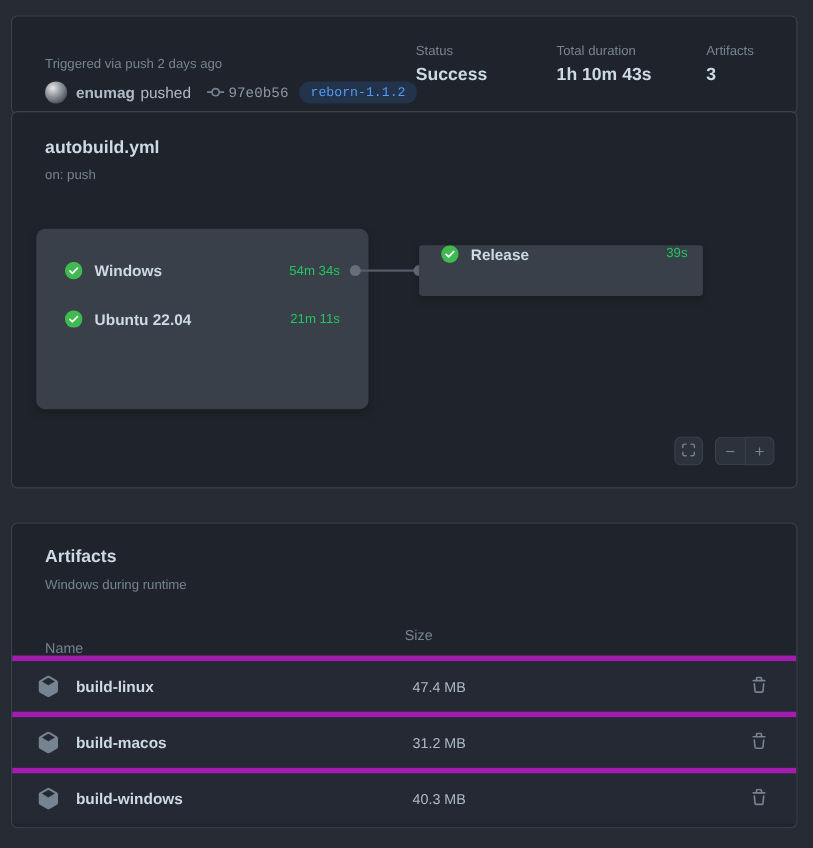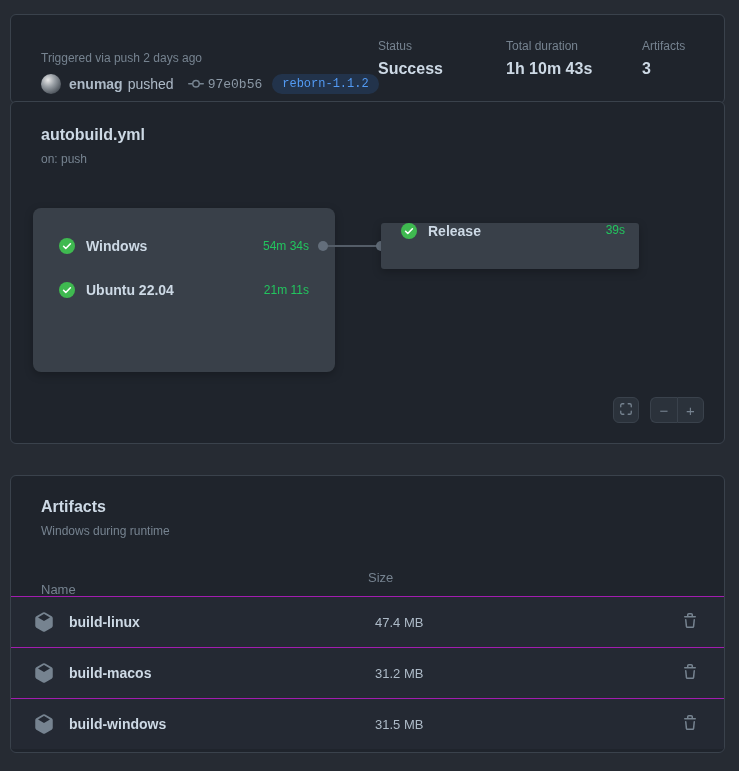--- a/index.html
+++ b/index.html
@@ -94,21 +94,21 @@
   
   #artifacts-card { top: 475px; height: 278px; overflow: hidden; }
   .art-title { position: absolute; left: 30px; top: 22px; font-size: 16px; font-weight: bold; color: #cdd9e5; }
   .art-subtitle { position: absolute; left: 30px; top: 48px; font-size: 12px; color: #768390; }
   .art-table { position: absolute; left: 0; top: 82px; width: 100%; }
   .art-head { display: flex; align-items: center; height: 38px; font-size: 13px; color: #768390; }
   .col-name { padding-left: 30px; width: 357px; margin-top: 24px; }
   .col-size { width: 200px; }
   .art-row {
     display: flex; align-items: center; height: 51px;
-    background: #242933; border-top: 1px solid #a21caf;
+    background: #242933; border-top: 5px solid #a21caf;
   }
   .art-name-cell { padding-left: 23px; width: 364px; display: flex; align-items: center; }
   .package-icon { color: #768390; display: inline-flex; margin-right: 15px; }
   .art-name { font-size: 14px; font-weight: bold; color: #cdd9e5; cursor: pointer; }
   .art-size { width: 200px; font-size: 13px; color: #adbac7; }
   .trash-btn {
     margin-left: auto; margin-right: 22px; background: none; border: none;
     color: #768390; cursor: pointer; display: inline-flex; padding: 4px;
   }
 </style>
@@ -255,21 +255,21 @@
 
     <div class="art-row">
       <span class="art-name-cell">
         <span class="package-icon">
           <svg width="20" height="20" viewBox="0 0 16 16" fill="currentColor">
               <path d="M8.878.392a1.75 1.75 0 0 0-1.756 0l-5.25 3.045A1.75 1.75 0 0 0 1 4.951v6.098c0 .624.332 1.2.872 1.514l5.25 3.045a1.75 1.75 0 0 0 1.756 0l5.25-3.045c.54-.313.872-.89.872-1.514V4.951c0-.624-.332-1.2-.872-1.514ZM7.875 1.69a.25.25 0 0 1 .25 0l4.63 2.685L8 7.133 3.245 4.375ZM2.5 5.677v5.372c0 .09.047.171.125.216l4.625 2.683V8.432Zm6.25 8.271 4.625-2.683a.25.25 0 0 0 .125-.216V5.677L8.75 8.432Z"></path>
             </svg>
         </span>
         <span class="art-name">build-windows</span>
       </span>
-      <span class="art-size">31.5 MB</span>
+      <span class="art-size">40.3 MB</span>
       <button class="trash-btn">
         <span>
           <svg width="16" height="16" viewBox="0 0 16 16" fill="currentColor">
               <path d="M11 1.75V3h2.25a.75.75 0 0 1 0 1.5H2.75a.75.75 0 0 1 0-1.5H5V1.75C5 .784 5.784 0 6.75 0h2.5C10.216 0 11 .784 11 1.75ZM4.496 6.675l.66 6.6a.25.25 0 0 0 .249.225h5.19a.25.25 0 0 0 .249-.225l.66-6.6a.75.75 0 0 1 1.492.149l-.66 6.6A1.748 1.748 0 0 1 10.595 15h-5.19a1.748 1.748 0 0 1-1.741-1.575l-.66-6.6a.75.75 0 1 1 1.492-.15ZM6.5 1.75V3h3V1.75a.25.25 0 0 0-.25-.25h-2.5a.25.25 0 0 0-.25.25Z"></path>
             </svg>
         </span>
       </button>
     </div>
   </div>
 </section>

